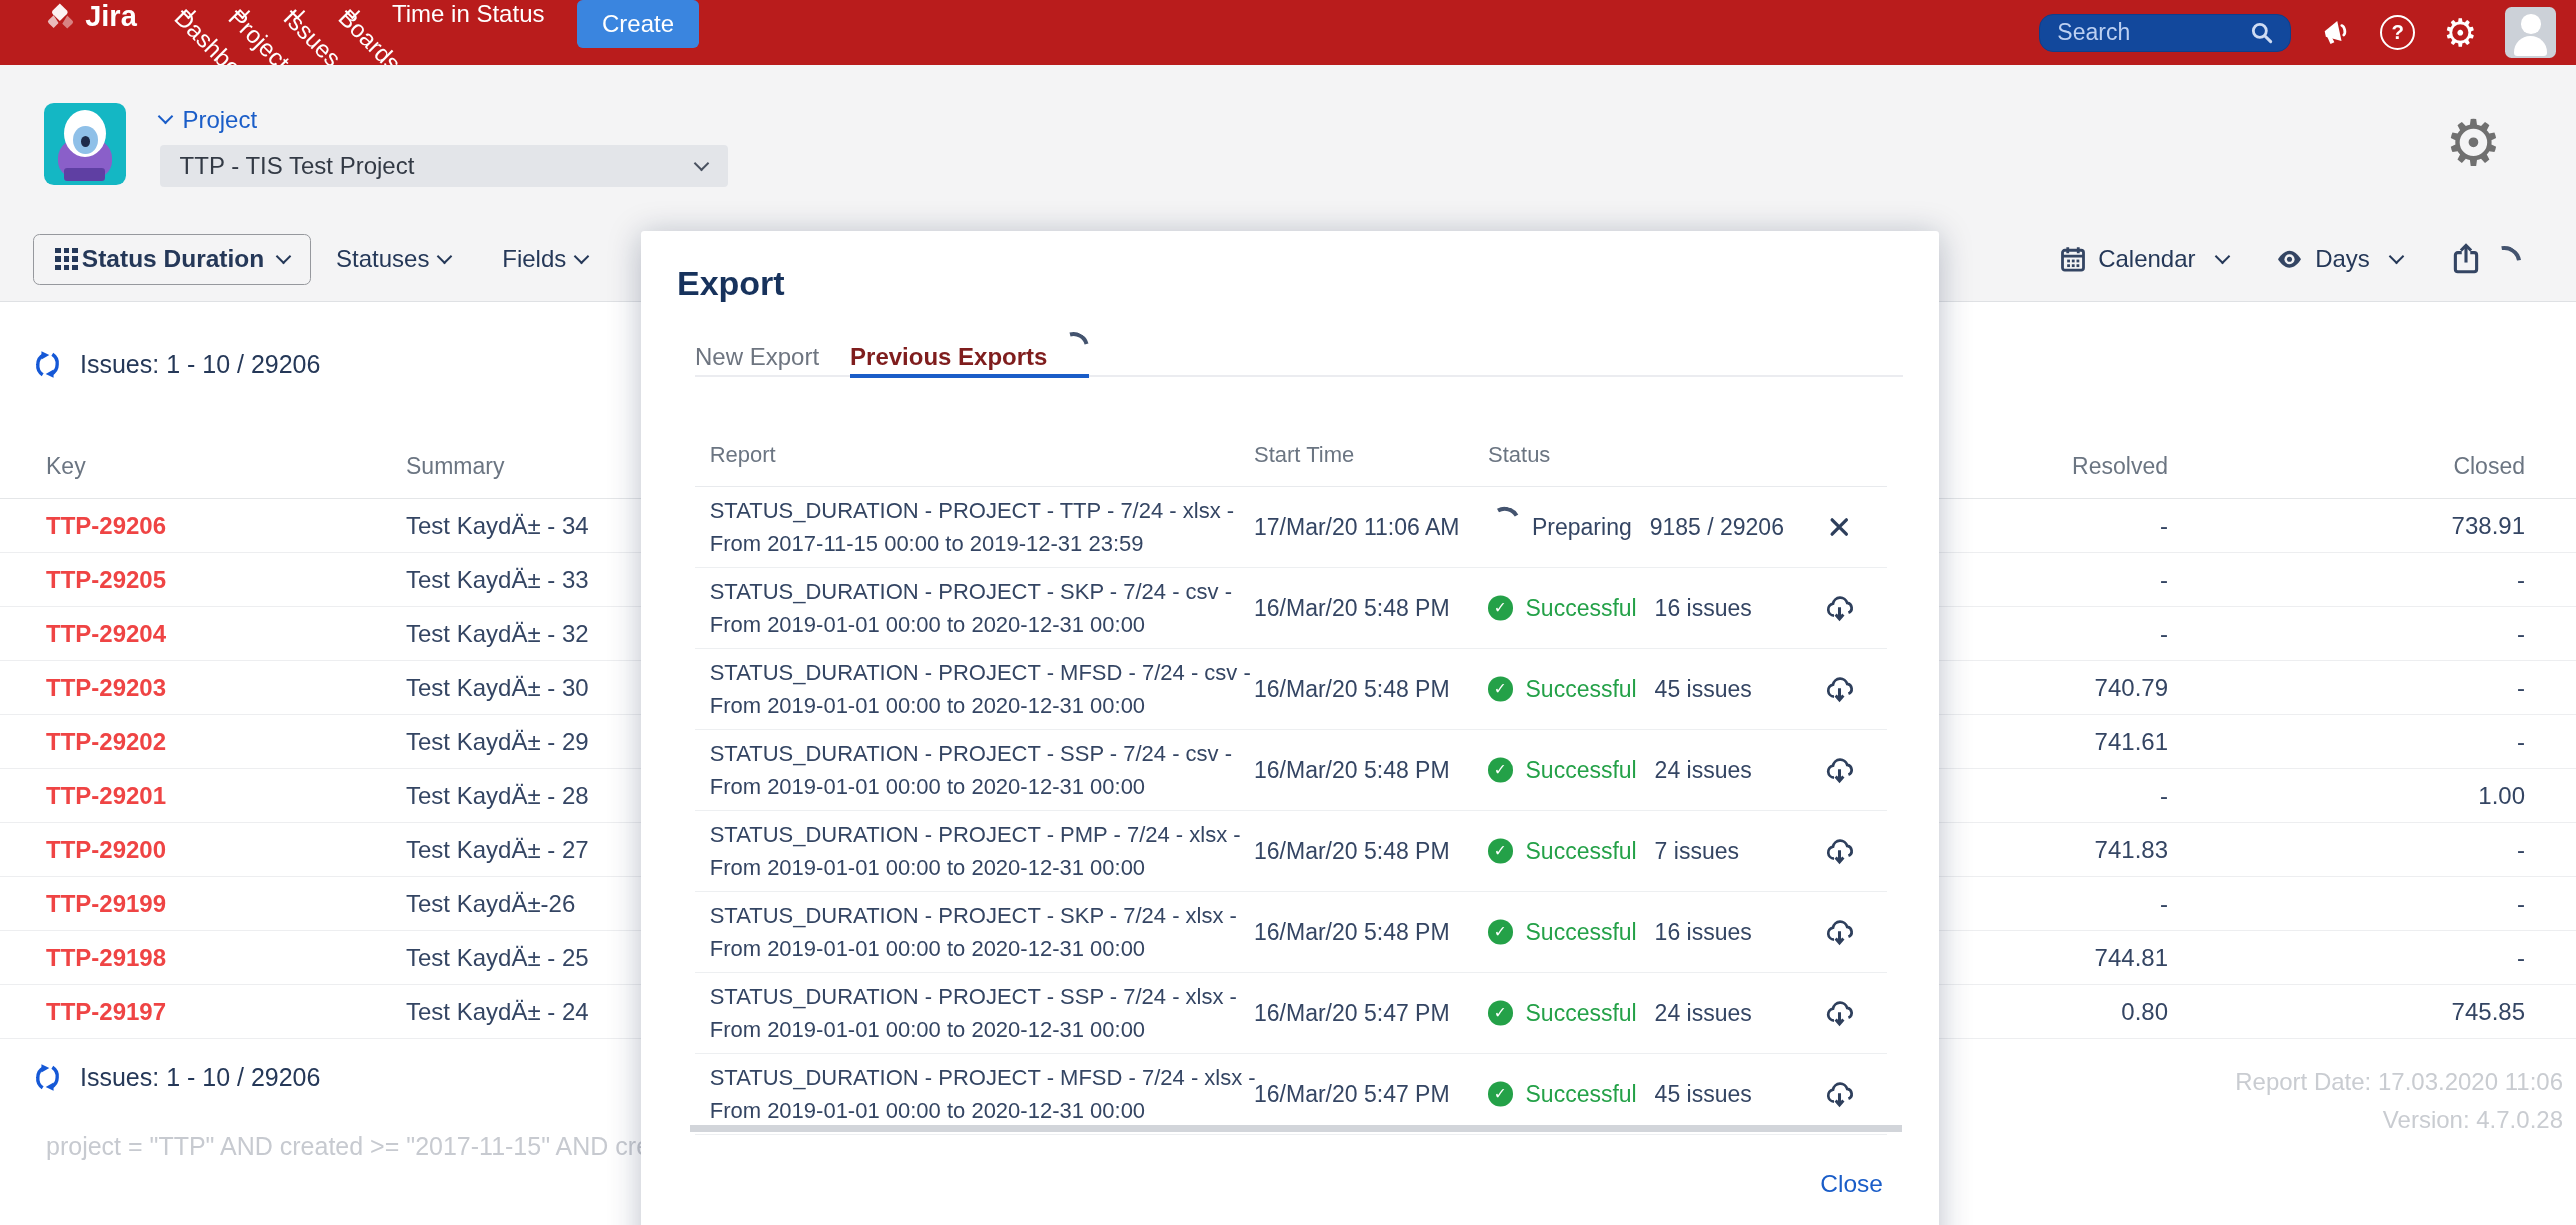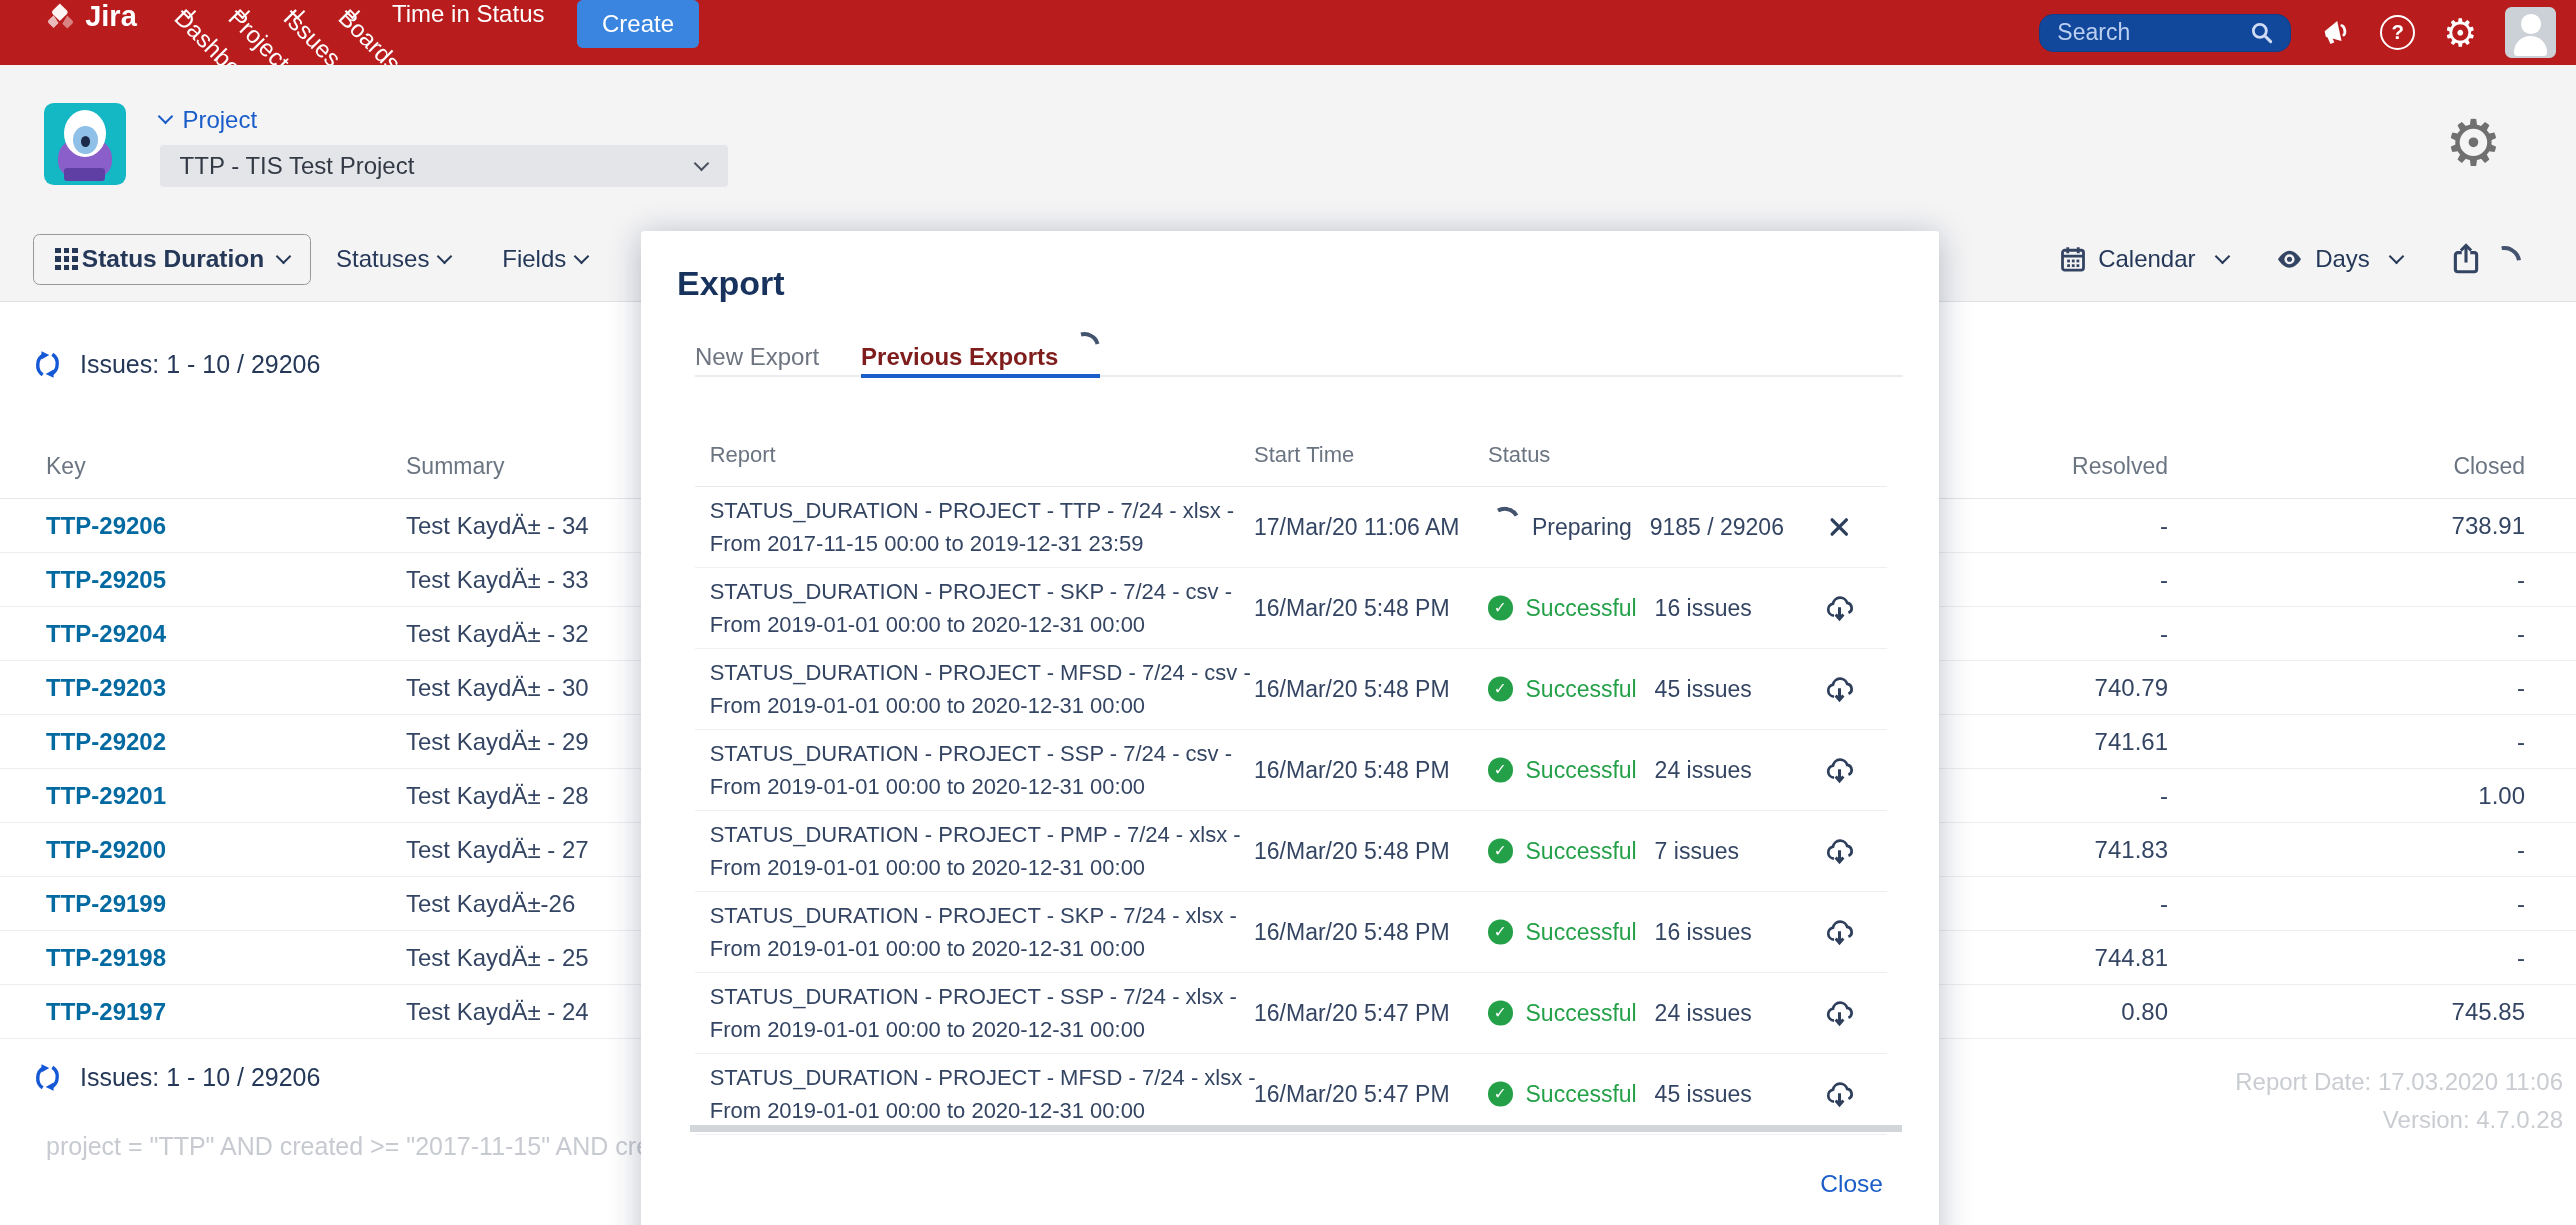--- a/index.html
+++ b/index.html
@@ -52,28 +52,28 @@
 
   
   .issues-bar{position:absolute;left:33px;display:flex;align-items:center;gap:18px;color:#253858;font-size:25px}
   .issues-top{top:350px}.issues-bottom{top:1063px}
   .bg-table{position:absolute;left:0;right:0;top:433px}
   .bg-hrow{position:relative;height:65px;border-bottom:1.6px solid #e4e6e8;color:#6b7582;font-size:23px}
   .bg-row{position:relative;height:53px;border-bottom:1.6px solid #edeef0;font-size:24px;color:#344563}
   .bgc{position:absolute;top:50%;transform:translateY(-50%);white-space:nowrap}
   .c-key{left:46px}.c-summary{left:406px}
   .c-resolved{right:408px;text-align:right}.c-closed{right:51px;text-align:right}
-  .key-link{color:#0369a1;font-weight:bold;cursor:pointer}
+  .key-link{color:#ef4444;font-weight:bold;cursor:pointer}
   .query{position:absolute;left:46px;top:1132px;color:#c7cad0;font-size:25px;white-space:nowrap}
   .report-meta{position:absolute;right:13px;top:1063px;text-align:right;color:#c9ccd1;font-size:24px;line-height:38px}
 
   
   .modal{position:absolute;left:641px;top:231px;width:1298px;height:1029px;background:#fff;border-radius:3.3px;box-shadow:0 4.9px 33px rgba(9,30,66,.28);z-index:10}
   .m-title{position:absolute;left:36px;top:33px;font-size:34px;font-weight:bold;color:#17325c}
-  .m-tabs{position:absolute;left:54px;right:36px;top:96px;display:flex;gap:42px;border-bottom:2.5px solid #ebecf0}
+  .m-tabs{position:absolute;left:54px;right:36px;top:96px;display:flex;gap:31px;border-bottom:2.5px solid #ebecf0}
   .tab{font-size:24px;line-height:29px;padding:14.7px 0 3.3px 0;color:#6e7580;border-bottom:4.1px solid transparent;margin-bottom:-3.3px;cursor:pointer;position:relative}
   .tab.active{color:#7f1d1d;border-bottom-color:#1a5dc8;padding-right:42px;font-weight:bold}
   .tab .tab-arc{display:none}
   .tab.active .tab-arc{display:block;position:absolute;right:0;top:4.9px;width:23px;height:23px;border:4.1px solid transparent;border-top-color:#44546f;border-radius:50%;transform:rotate(30deg)}
   .m-table{position:absolute;left:54px;right:52px;top:147px}
   .m-head{position:relative;height:108px;border-bottom:1.6px solid #e8eaed;color:#6b7582;font-size:22px}
   .m-head .mc{position:absolute;bottom:18px;white-space:nowrap}
   .export-row{position:relative;height:80px;border-bottom:1.6px solid #edeff1;color:#344563}
   .mcol-report{left:14.7px}.mcol-start{left:559px}.mcol-status{left:793px}
   .cell{position:absolute;top:50%;transform:translateY(-50%)}

